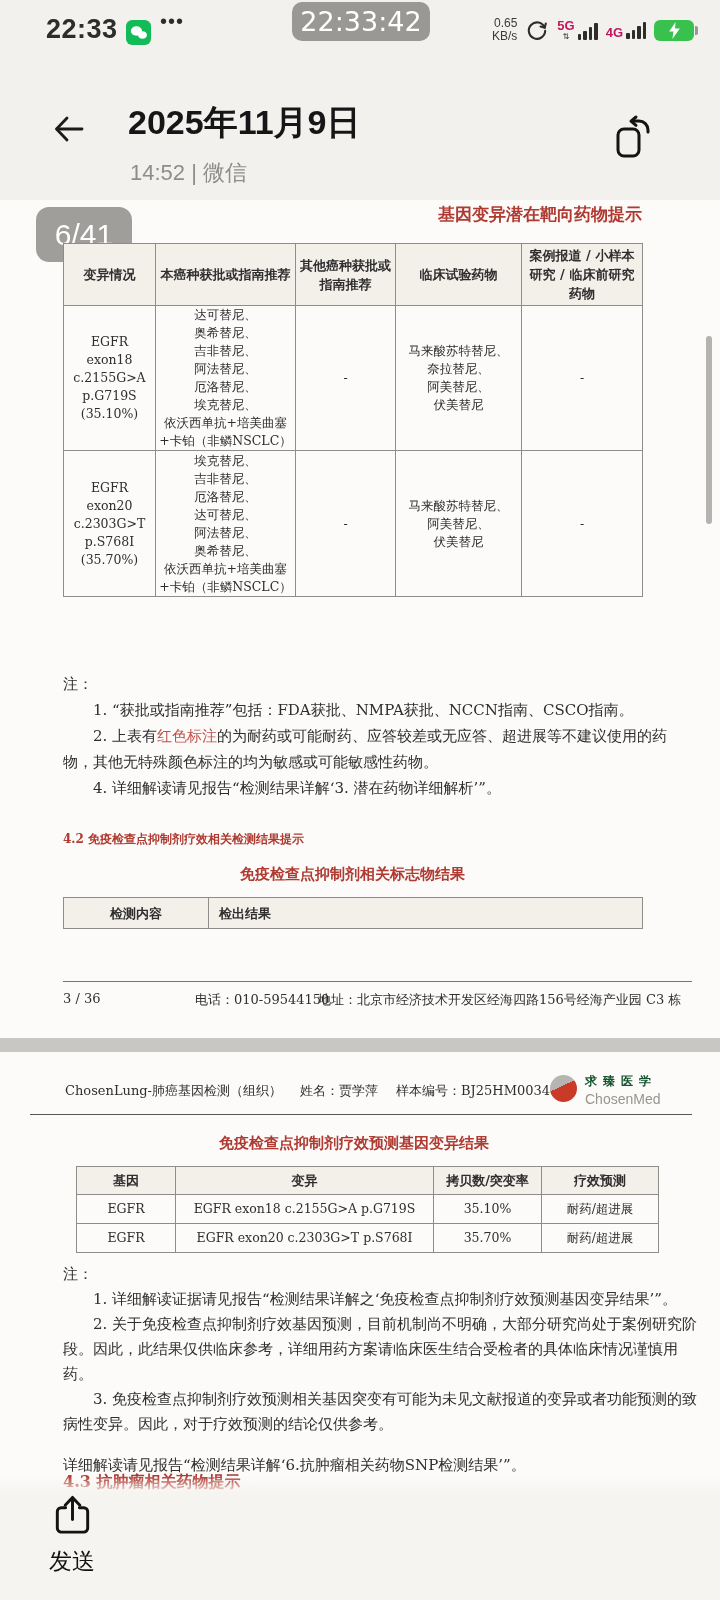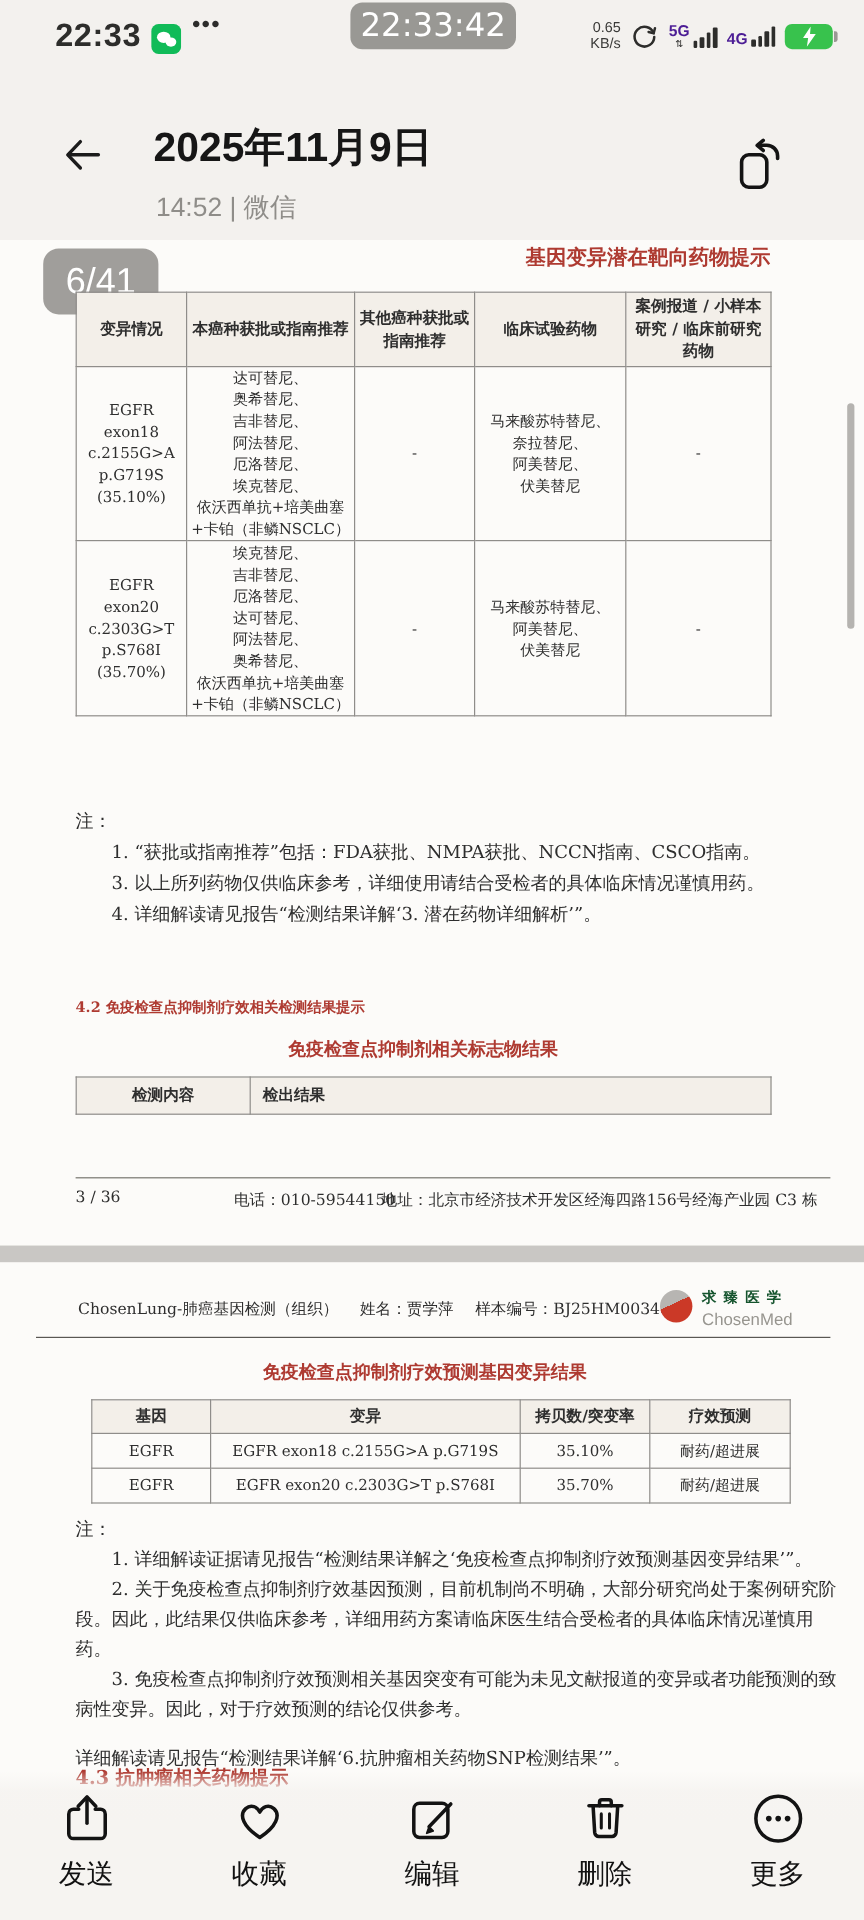--- a/index.html
+++ b/index.html
@@ -18,21 +18,21 @@
   .sb-dots { left:160px; top:10px; font-size:20px; color:#2d2d2b; letter-spacing:1px;}
   .overlay-clock { left:292px; top:2px; width:138px; height:39px;
     background:rgba(148,146,142,.95); border-radius:10px;
     display:flex; align-items:center; justify-content:center;
     color:#fff; font-size:27px; font-weight:500; font-family:"DejaVu Sans",sans-serif;}
   .sb-right { right:26px; top:9px; display:flex; align-items:center; gap:8px; height:42px;}
   .sb-speed { text-align:right; font-size:12px; line-height:13px; color:#3a3a38; font-weight:500;}
   .bars { display:flex; align-items:flex-end; gap:2px; }
   .bars i { display:block; width:3.5px; background:#2d2d2b; border-radius:1px;}
   .simgrp { display:flex; align-items:flex-end; gap:3px;}
-  .simlbl { font-size:13px; font-weight:700; color:#4c1d95; line-height:12px;}
+  .simlbl { font-size:13px; font-weight:700; color:#be185d; line-height:12px;}
   .simcol { display:flex; flex-direction:column; align-items:center; gap:1px;}
   .updown { font-size:8px; line-height:7px; color:#2d2d2b;}
   .battery { position:relative; width:40px; height:21px; background:#38c24d; border-radius:6px;
     display:flex; align-items:center; justify-content:center;}
   .battery:after { content:""; position:absolute; right:-4px; top:6px; width:3.5px; height:9px;
     background:#9a9894; border-radius:0 2px 2px 0;}
 
   
   .hdr-back { left:50px; top:110px; width:38px; height:38px; cursor:pointer;}
   .hdr-title { left:128px; top:100px; font-size:34px; font-weight:700; color:#161616;}
@@ -89,21 +89,21 @@
   .notes2 p { text-indent:2em;}
   .s43 { left:63px; top:1472px; font-size:16px; font-weight:700;}
   .s43-body { left:63px; top:1456px; width:636px; font-size:15px;}
 
   
   .scroll-thumb { left:706px; top:336px; width:6px; height:188px; background:#b5b3b0; border-radius:3px;}
 
   
   .toolbar { left:0; top:1476px; width:720px; height:124px;
     background:linear-gradient(180deg, rgba(246,244,241,0) 0%, rgba(246,244,241,.95) 14%, #f6f4f1 35%);
-    display:flex; }
+    display:flex;flex-direction:column; }
   .tb-item { width:144px; display:flex; flex-direction:column; align-items:center; justify-content:flex-start;
     padding-top:16px; cursor:pointer;}
   .tb-item svg { width:47px; height:47px; }
   .tb-label { margin-top:7px; font-size:23px; color:#121212;}
   svg { display:block; }
 </style>
 </head>
 <body>
 
 <div class="abs sb-time">22:33</div>
@@ -235,21 +235,21 @@
 阿美替尼、
 伏美替尼</td>
     <td>-</td>
   </tr>
 </tbody>
   </table>
 
 <div class="abs notes doc">
   <div>注：</div>
   <p>1. “获批或指南推荐”包括：FDA获批、NMPA获批、NCCN指南、CSCO指南。</p>
-  <p>3. 以上所列药物仅供临床参考，详细使用请结合受检者的具体临床情况谨慎用药。</p>
+  <p><span>2. 上表有</span><span class="note-red">红色标注</span><span>的为耐药或可能耐药、应答较差或无应答、超进展等不建议使用的药物，其他无特殊颜色标注的均为敏感或可能敏感性药物。</span></p>
   <p>4. 详细解读请见报告“检测结果详解‘3. 潜在药物详细解析’”。</p>
 </div>
 
 <div class="abs s42 red doc">4.2 免疫检查点抑制剂疗效相关检测结果提示</div>
 <div class="abs t2-title red doc">免疫检查点抑制剂相关标志物结果</div>
 
 <table class="abs t2 doc">
   <colgroup>
       <col style="width:145px">
       <col style="width:434px">

